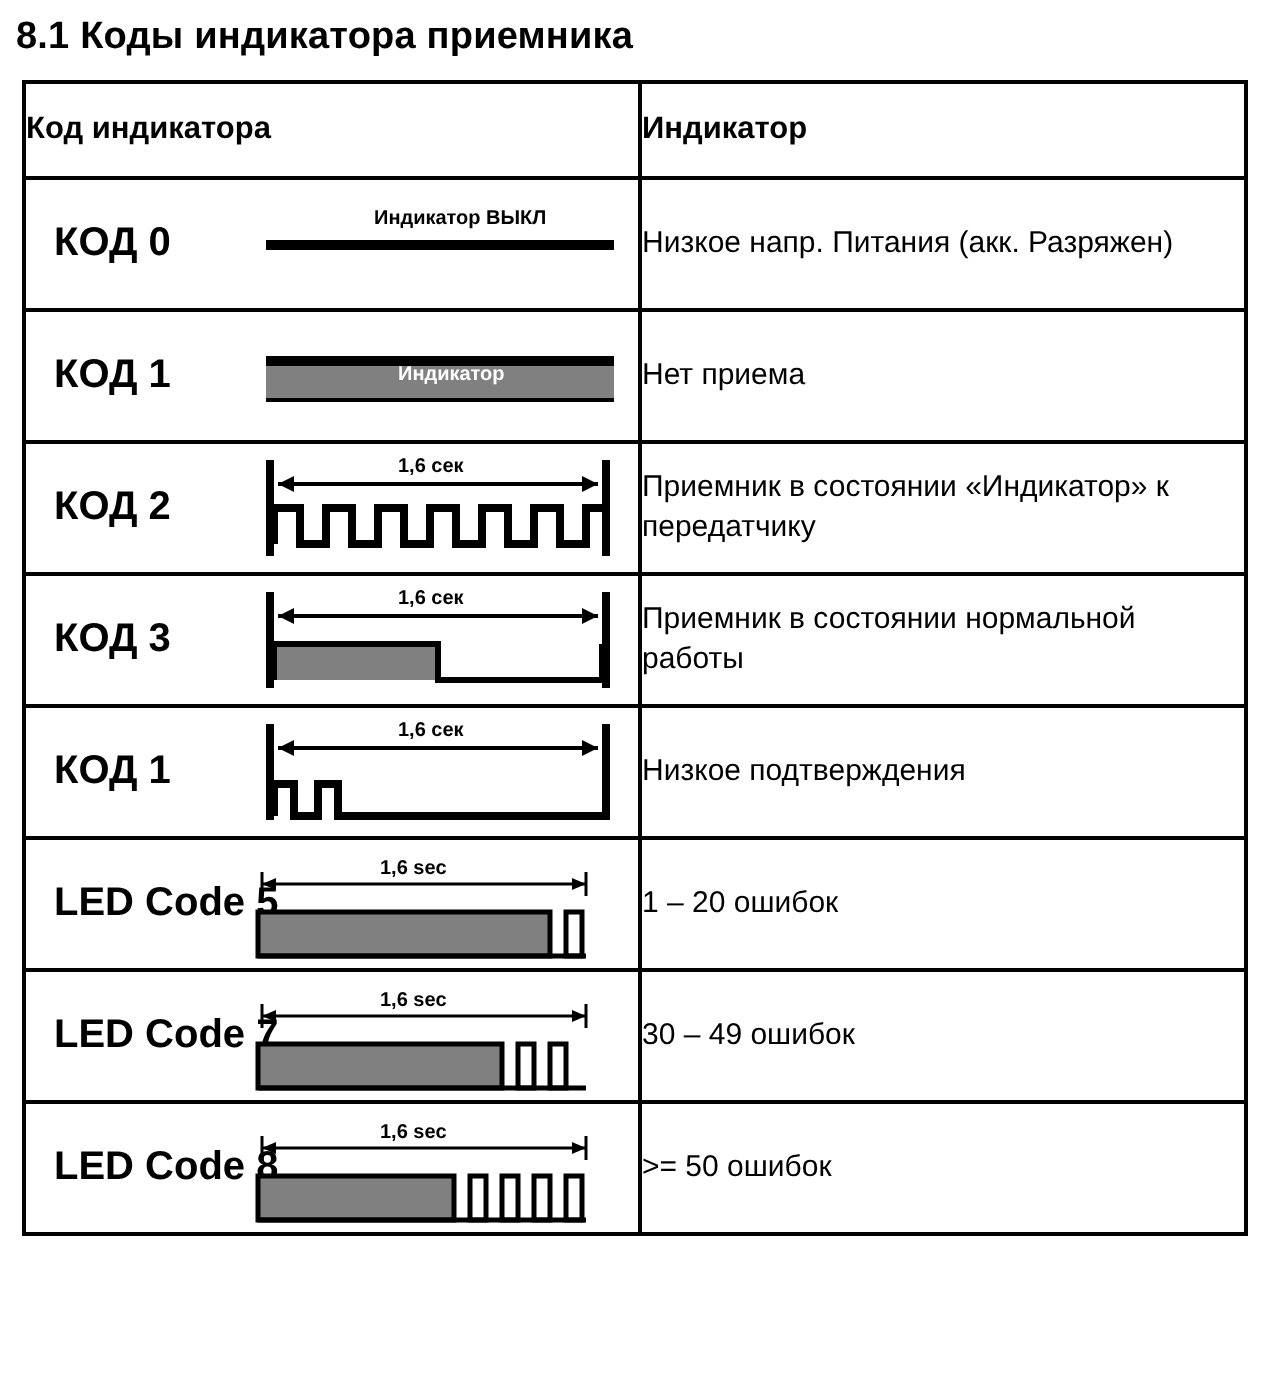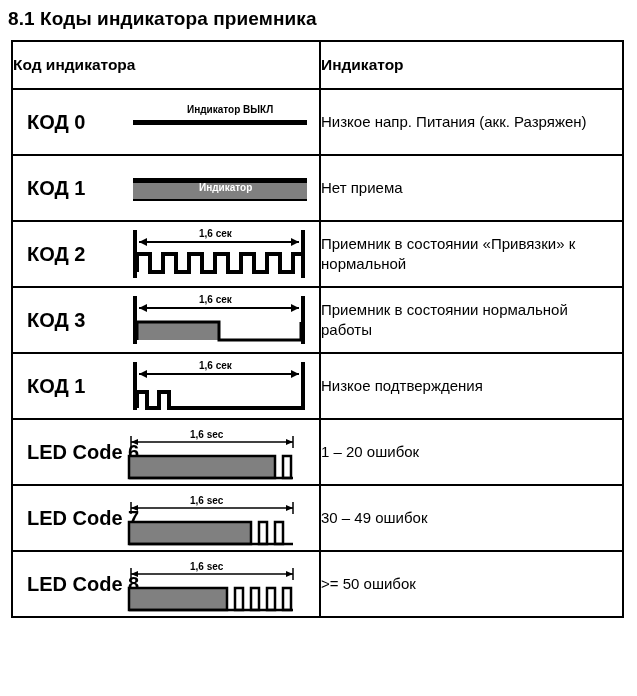--- a/index.html
+++ b/index.html
@@ -138,21 +138,21 @@
 
               <line x1="14" y1="20" x2="174" y2="20" stroke="#000000" stroke-width="2"></line>
               <polygon points="14,20 22,16 22,24" fill="#000000"></polygon>
               <polygon points="174,20 166,16 166,24" fill="#000000"></polygon>
 
               <path d="M12,50 L12,32 L25,32 L25,50 L38,50 L38,32 L51,32 L51,50 L64,50 L64,32 L77,32 L77,50 L90,50 L90,32 L103,32 L103,50 L116,50 L116,32 L129,32 L129,50 L142,50 L142,32 L155,32 L155,50 L168,50 L168,32 L176,32" fill="none" stroke="#000000" stroke-width="4"></path>
             </svg>
             <span class="ovl-text ovl-black" style="left:72px; top:6px; background:#ffffff; padding:0 2px;">1,6 сек</span>
           </div>
         </td>
-        <td class="desc-cell col-desc">Приемник в состоянии «Привязки» к нормальной</td>
+        <td class="desc-cell col-desc">Приемник в состоянии «Индикатор» к передатчику</td>
       </tr>
 
       <tr>
         <td class="code-cell col-code">
           <span class="code-label">КОД 3</span>
           <div class="wave">
             <svg width="190" height="70" viewBox="0 0 190 70" xmlns="http://www.w3.org/2000/svg">
               <rect x="8" y="8" width="4" height="48" fill="#000000"></rect>
               <rect x="176" y="8" width="4" height="48" fill="#000000"></rect>
               <line x1="14" y1="20" x2="174" y2="20" stroke="#000000" stroke-width="2"></line>
@@ -183,21 +183,21 @@
               <path d="M12,54 L12,38 L22,38 L22,54 L34,54 L34,38 L44,38 L44,54 L176,54" fill="none" stroke="#000000" stroke-width="4"></path>
             </svg>
             <span class="ovl-text ovl-black" style="left:72px; top:6px; background:#ffffff; padding:0 2px;">1,6 сек</span>
           </div>
         </td>
         <td class="desc-cell col-desc">Низкое подтверждения</td>
       </tr>
 
       <tr>
         <td class="code-cell col-code">
-          <span class="code-label">LED Code 6</span>
+          <span class="code-label">LED Code 5</span>
           <div class="wave" style="left:104px;">
             <svg width="190" height="74" viewBox="0 0 190 74" xmlns="http://www.w3.org/2000/svg">
               <line x1="14" y1="22" x2="176" y2="22" stroke="#000000" stroke-width="1.5"></line>
               <line x1="14" y1="16" x2="14" y2="28" stroke="#000000" stroke-width="1.5"></line>
               <line x1="176" y1="16" x2="176" y2="28" stroke="#000000" stroke-width="1.5"></line>
               <polygon points="14,22 21,19 21,25" fill="#000000"></polygon>
               <polygon points="176,22 169,19 169,25" fill="#000000"></polygon>
 
               <rect x="12" y="36" width="146" height="22" fill="#808080" stroke="#000000" stroke-width="2.5"></rect>
               <rect x="166" y="36" width="8" height="22" fill="#ffffff" stroke="#000000" stroke-width="2.5"></rect>

